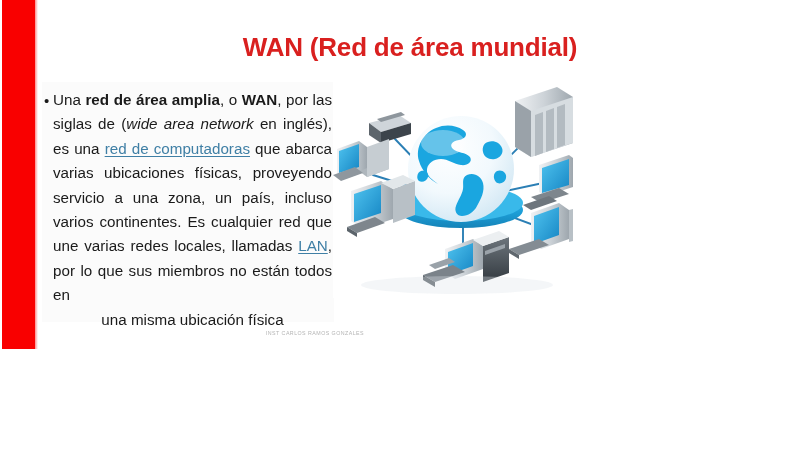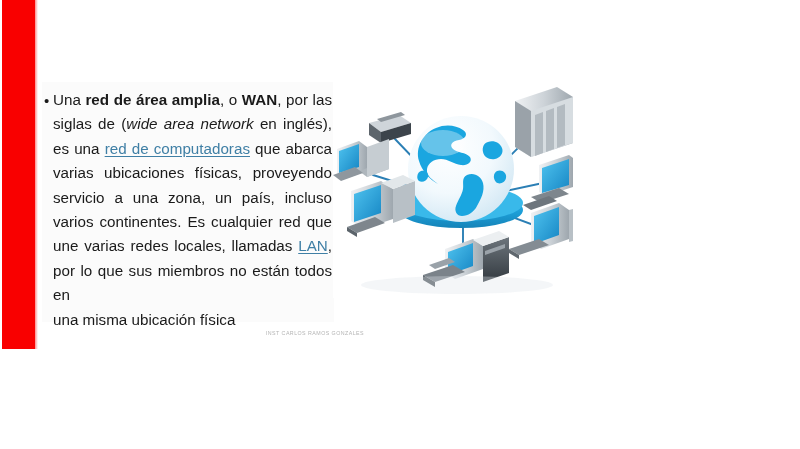--- a/index.html
+++ b/index.html
@@ -86,21 +86,21 @@
   }
   #bullet-text .b { font-weight: 700; }
   #bullet-text .i { font-style: italic; }
   #bullet-text .lnk {
     color: #3f7fa5;
     text-decoration: underline;
     text-underline-offset: 2px;
   }
   #bullet-text .last-line {
     display: block;
-    text-align: left;
+    text-align: center;
   }
 
   
   #footer-credit {
     position: absolute;
     left: 215px;
     top: 329px;
     width: 200px;
     text-align: center;
     color: #b4b4b4;
@@ -122,20 +122,21 @@
   #network-figure svg { display: block; }
 </style>
 </head>
 <body>
 
 <div id="slide">
 
   <div id="red-bar"></div>
   <div id="red-bar-edge"></div>
 
+  <div id="title">WAN (Red de área mundial)</div>
 
   <div id="body-panel"></div>
 
   <div id="bullet-item">
     <span id="bullet-dot">•</span>
     <span id="bullet-text"><span>Una </span><span class="b">red de área amplia</span><span>, o </span><span class="b">WAN</span><span>, por las siglas de (</span><span class="i">wide area network</span><span> en inglés), es una </span><span class="lnk">red de computadoras</span><span> que abarca varias ubicaciones físicas, proveyendo servicio a una zona, un país, incluso varios continentes. Es cualquier red que une varias redes locales, llamadas </span><span class="lnk">LAN</span><span>, por lo que sus miembros no están todos en </span><span class="last-line">una misma ubicación física</span></span>
   </div>
 
   <div id="footer-credit">INST CARLOS RAMOS GONZALES</div>
 

